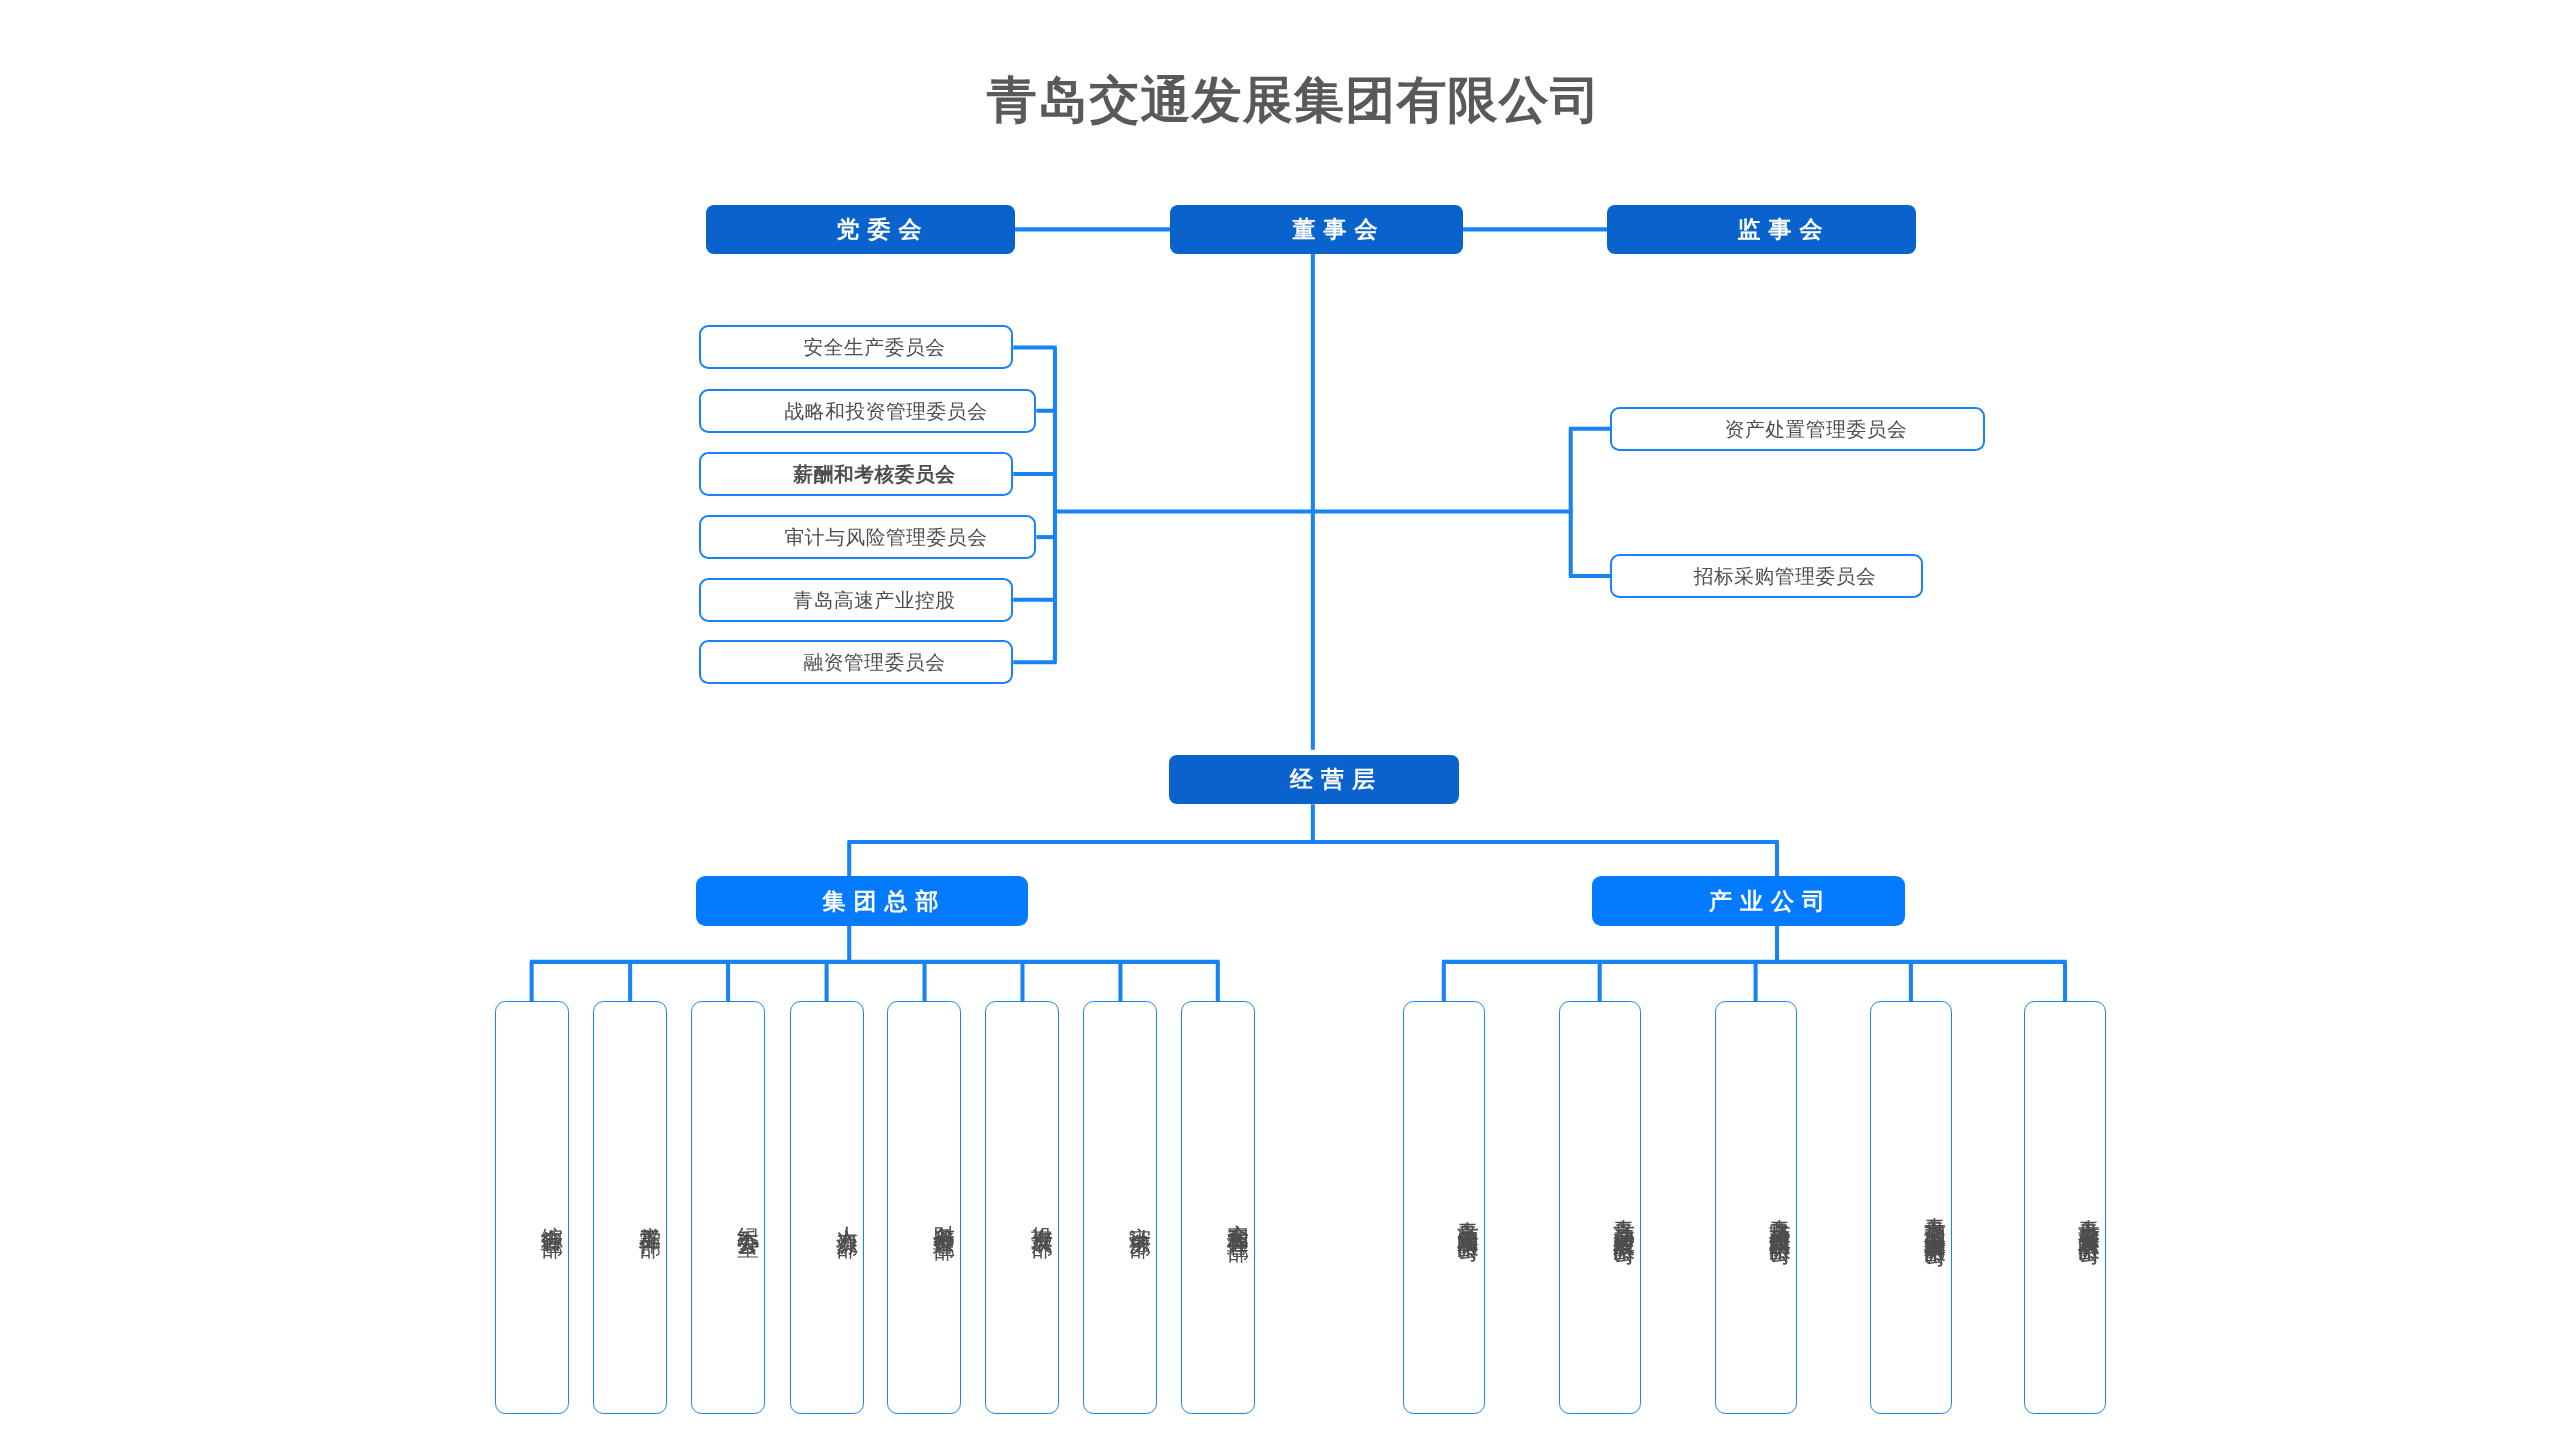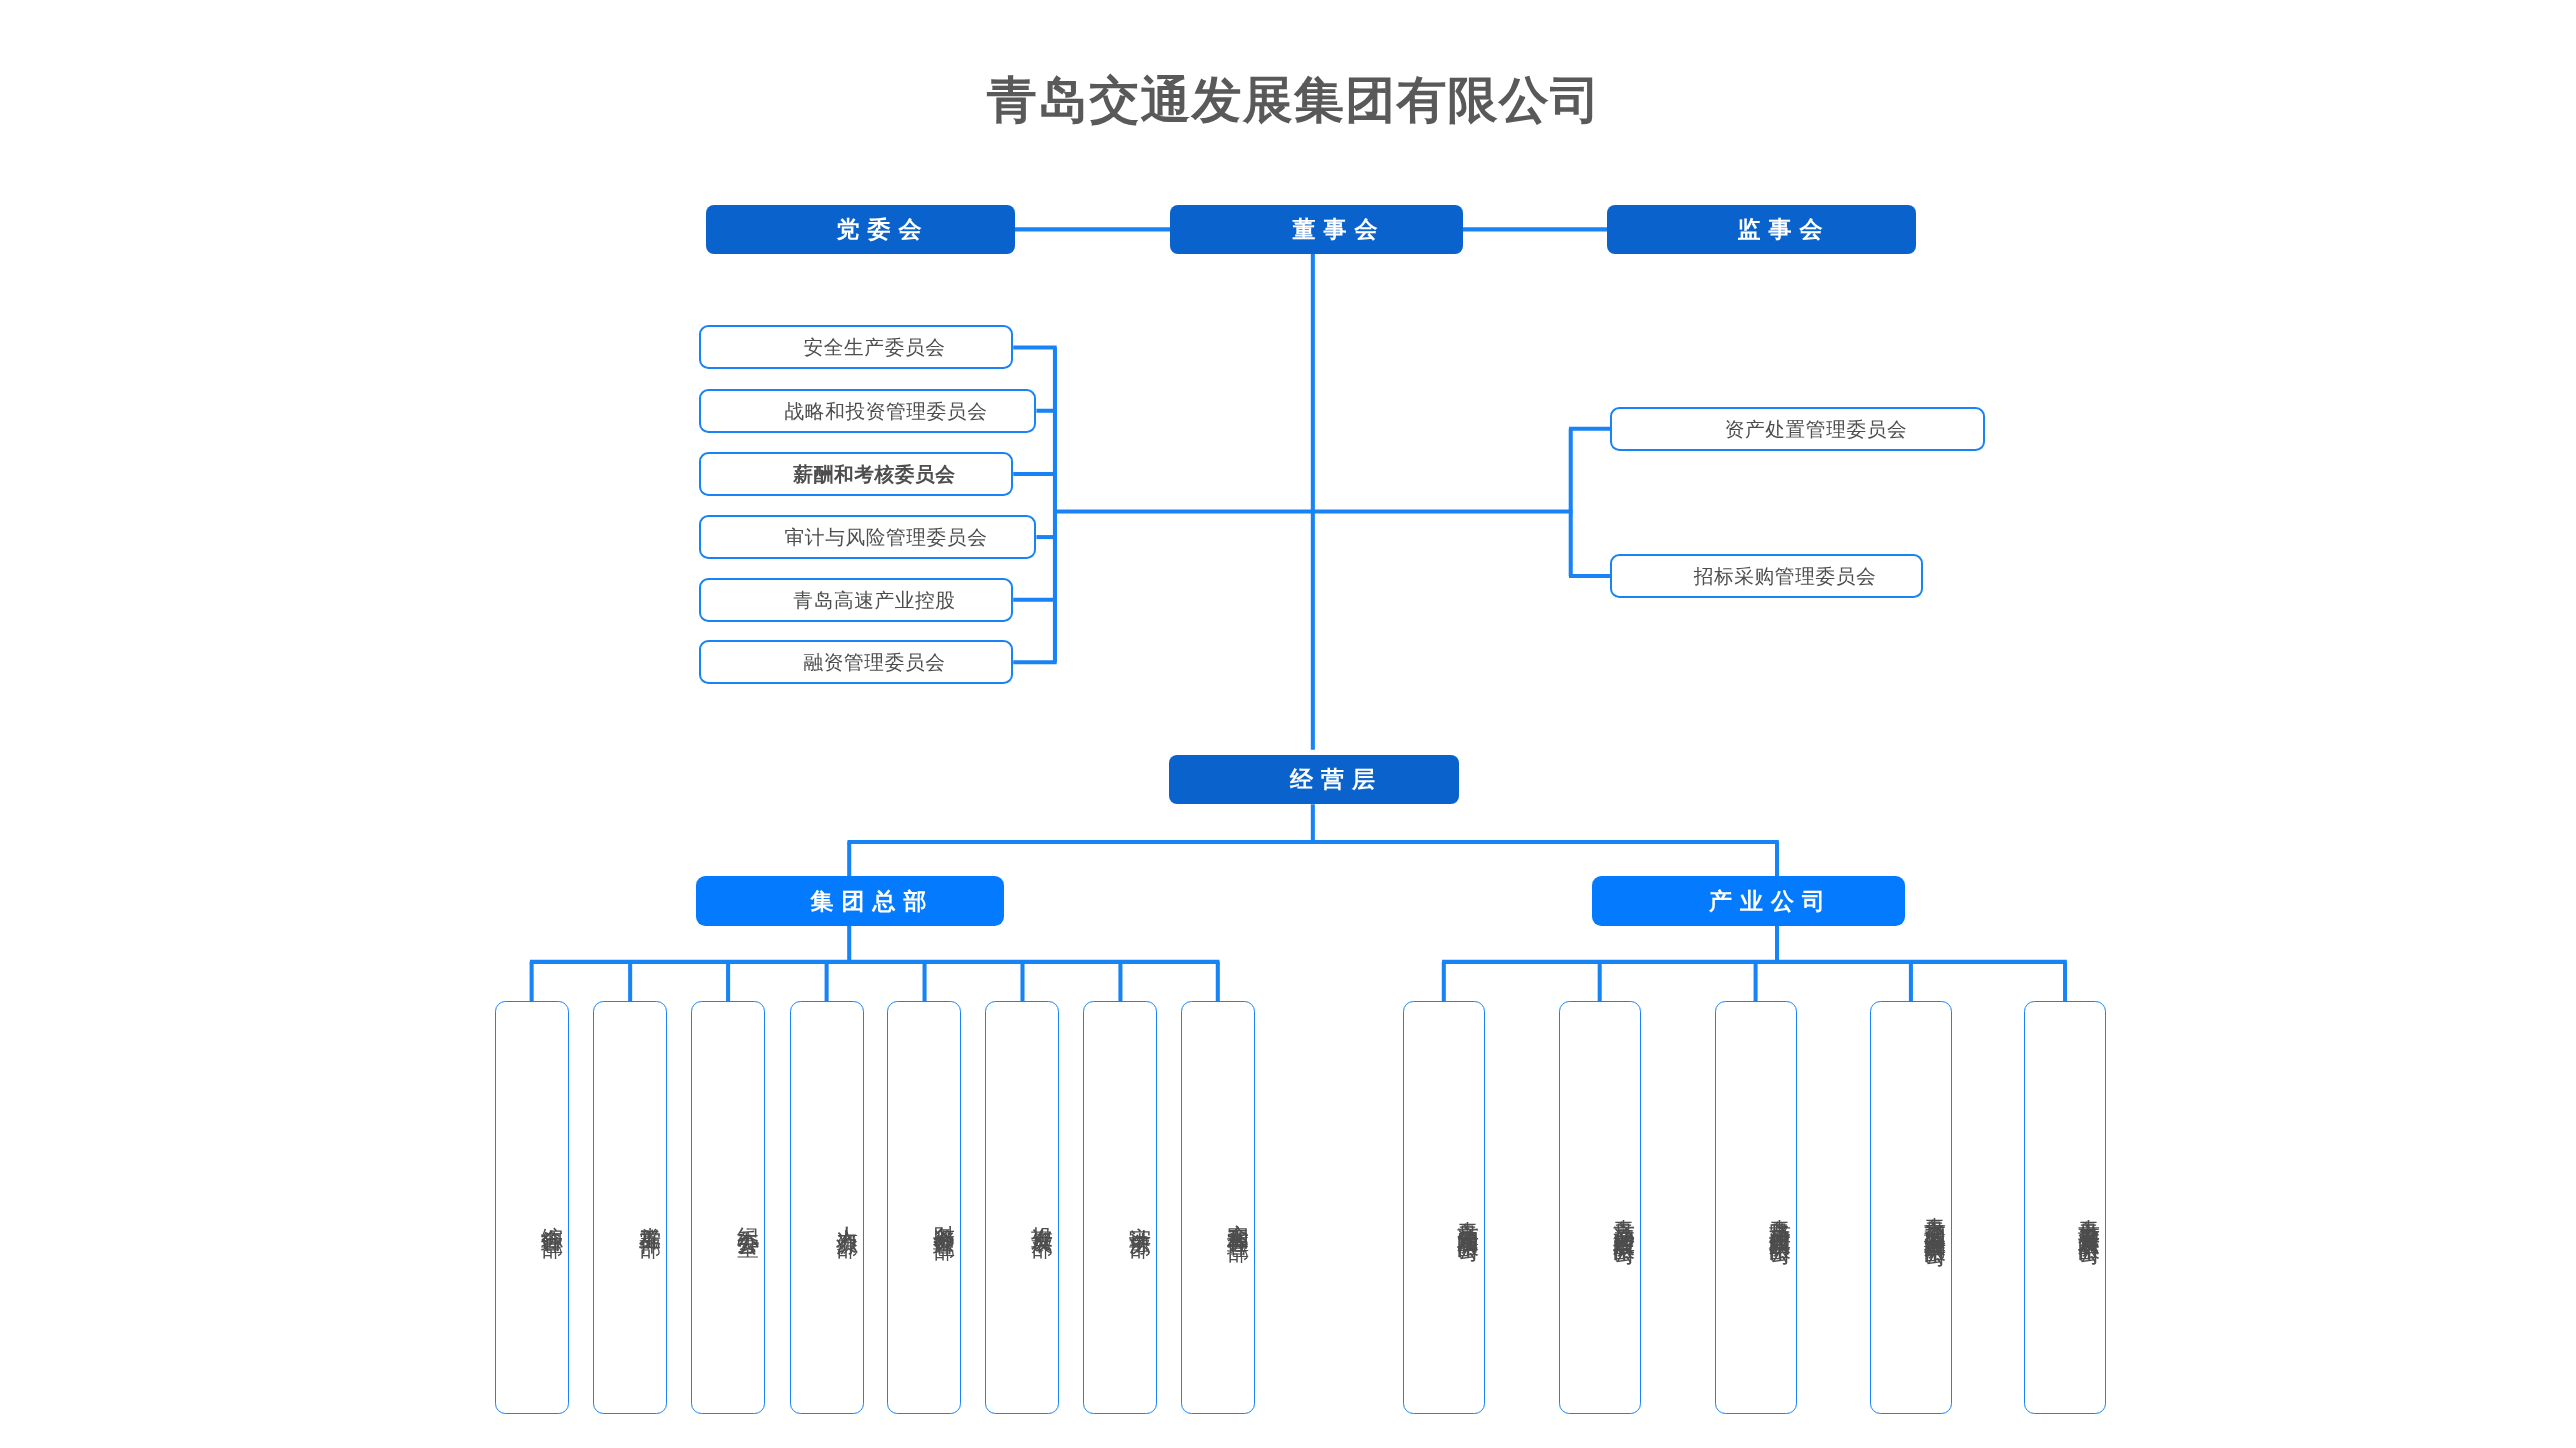--- a/index.html
+++ b/index.html
@@ -146,21 +146,21 @@
     <span>资产处置管理委员会</span>
   </div>
   <div class="node pill" style="left:1604px;top:538px;width:313px;height:44px;">
     <span>招标采购管理委员会</span>
   </div>
 
   <div class="node filled-dark" style="left:1163px;top:739px;width:290px;height:49px;">
     <span>经营层</span>
   </div>
 
-  <div class="node filled-bright" style="left:690px;top:860px;width:308px;height:50px;">
+  <div class="node filled-bright" style="left:690px;top:860px;width:332px;height:50px;">
     <span>集团总部</span>
   </div>
   <div class="node filled-bright" style="left:1586px;top:860px;width:313px;height:50px;">
     <span>产业公司</span>
   </div>
 
   <div class="node vcol" style="left:489px;top:985px;width:74px;height:413px;">
     <span class="vtxt">综合管理部</span>
   </div>
   <div class="node vcol" style="left:587px;top:985px;width:74px;height:413px;">

